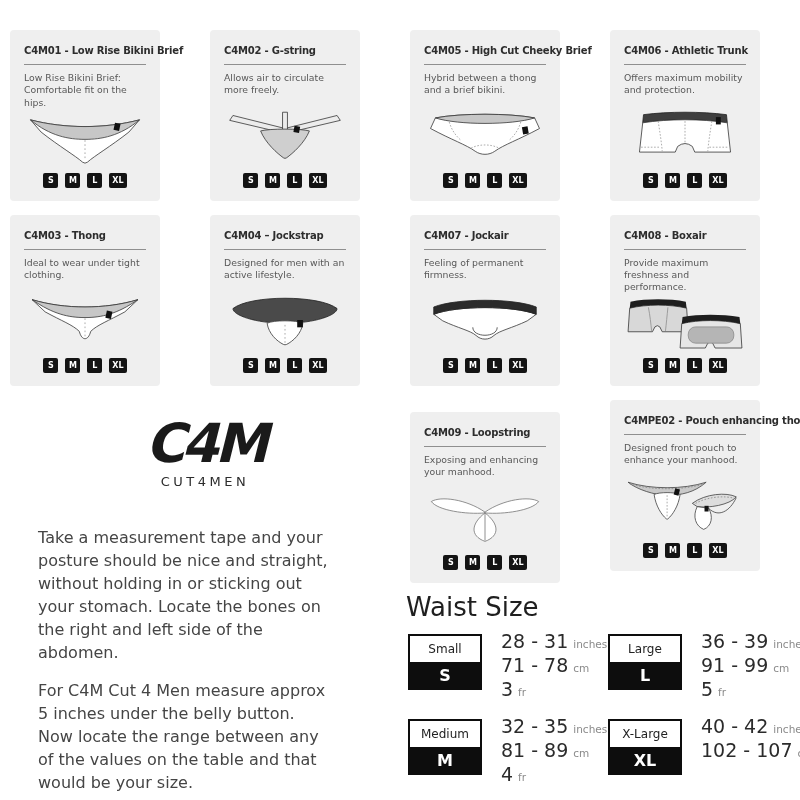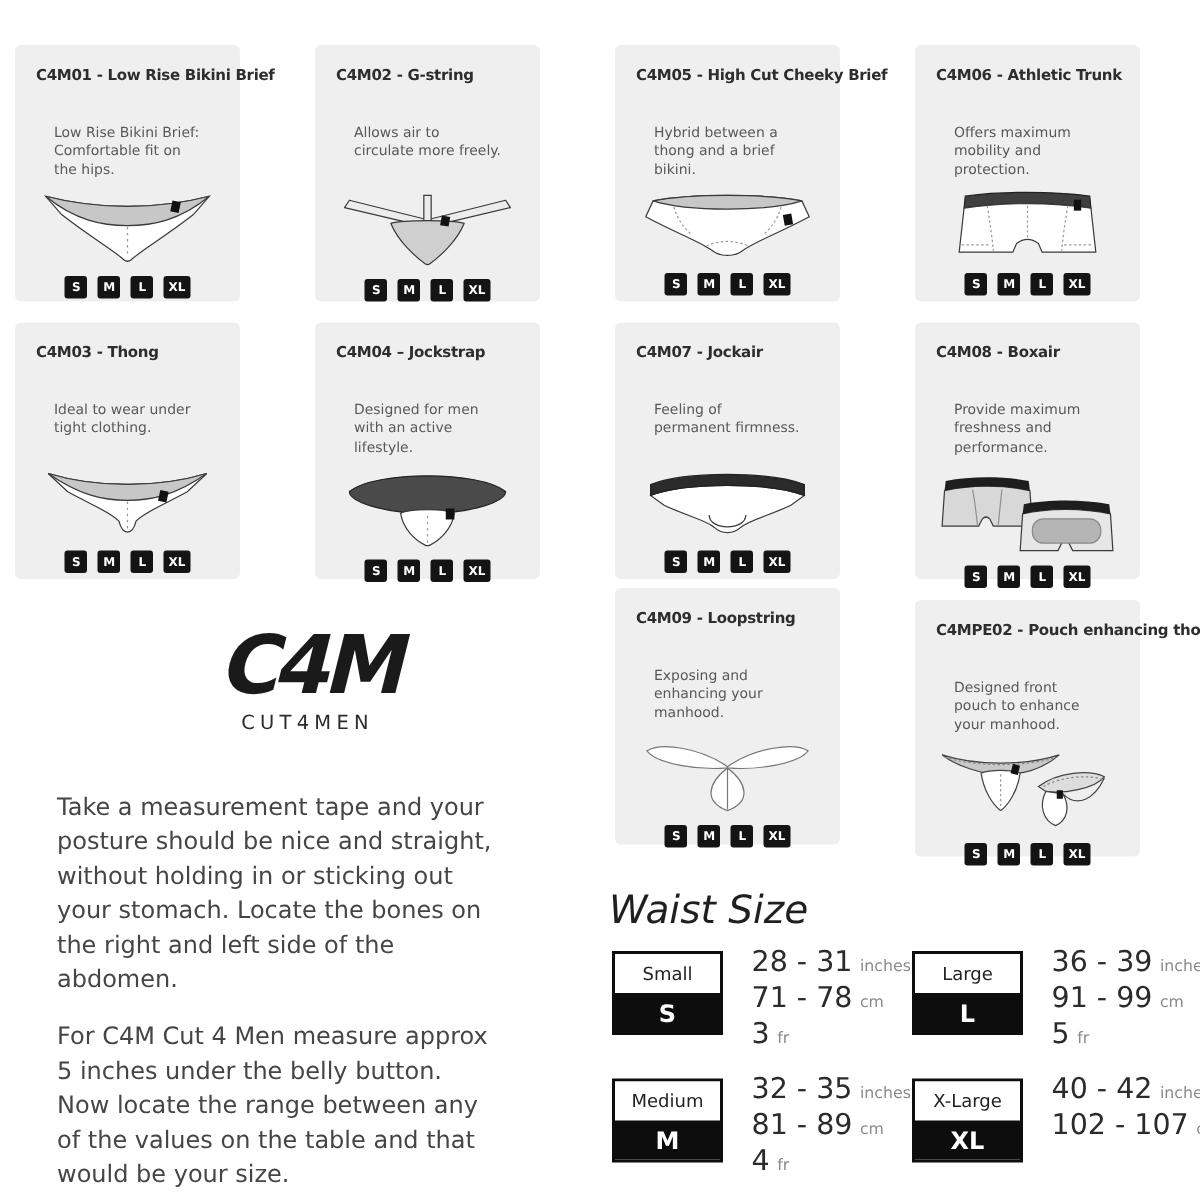--- a/index.html
+++ b/index.html
@@ -3,36 +3,36 @@
 <meta charset="utf-8">
 <style>
   html,body{margin:0;padding:0;}
   body{width:800px;height:800px;background:#ffffff;font-family:"DejaVu Sans","Liberation Sans",sans-serif;position:relative;overflow:hidden;}
 
   
   .card{position:absolute;width:150px;height:171px;background:#efefef;border-radius:4px;
         padding:0 14px;box-sizing:border-box;display:flex;flex-direction:column;}
   .p1{left:10px;top:30px}.p2{left:210px;top:30px}.p3{left:410px;top:30px}.p4{left:610px;top:30px}
   .p5{left:10px;top:215px}.p6{left:210px;top:215px}.p7{left:410px;top:215px}.p8{left:610px;top:215px}
-  .p9{left:410px;top:392px}.p10{left:610px;top:400px}
+  .p9{left:410px;top:412px}.p10{left:610px;top:400px}
   .card h3{font-size:10px;letter-spacing:-0.2px;margin:15px 0 0;color:#2d2d2d;white-space:nowrap;font-weight:bold;}
   .divider{height:1px;background:#8f8f8f;margin:8px 0 7px;}
-  .desc{font-size:9.3px;color:#585858;line-height:1.32;margin:12px;min-height:25px;}
+  .desc{font-size:9.3px;color:#585858;line-height:1.32;margin:0;min-height:25px;}
   .illo{flex:1;display:flex;align-items:center;justify-content:center;}
   .badges{display:flex;justify-content:center;gap:7px;margin-bottom:13px;}
   .badge{min-width:15px;height:15px;padding:0 3px;background:#141414;color:#ffffff;font-size:8px;
          font-weight:bold;display:flex;align-items:center;justify-content:center;border-radius:2px;box-sizing:border-box;}
 
   
   .logo-wrap{position:absolute;left:30px;top:410px;width:350px;text-align:center;}
   .instructions{position:absolute;left:38px;top:526px;width:355px;color:#454545;}
   .instructions p{font-size:16px;line-height:23px;margin:0 0 15px;white-space:pre-line;}
 
   
-  .waist-heading{position:absolute;left:406px;top:592px;font-size:26px;color:#1f1f1f;font-weight:400;font-style:italic;}
+  .waist-heading{position:absolute;left:406px;top:592px;font-size:26px;color:#1f1f1f;font-weight:400;}
   .waist-grid{position:absolute;left:408px;top:634px;width:386px;display:grid;
               grid-template-columns:200px 186px;row-gap:16px;}
   .entry{display:flex;gap:19px;}
   .sbox{width:74px;height:56px;border:2px solid #0d0d0d;box-sizing:border-box;display:flex;flex-direction:column;flex:none;}
   .sbox .lab{flex:1;background:#ffffff;display:flex;align-items:center;justify-content:center;font-size:12px;color:#222222;}
   .sbox .ltr{flex:1;background:#0d0d0d;color:#ffffff;display:flex;align-items:center;justify-content:center;font-size:16px;font-weight:bold;}
   .vals{display:flex;flex-direction:column;margin-top:-3px;}
   .vrow{line-height:21px;white-space:nowrap;}
   .vrow .num{font-size:19px;color:#2b2b2b;}
   .vrow .unit{font-size:10.5px;color:#8a8a8a;margin-left:5px;}

